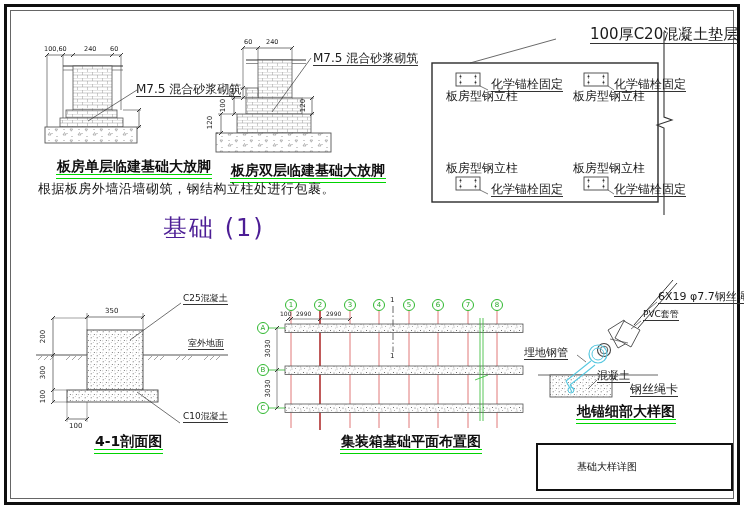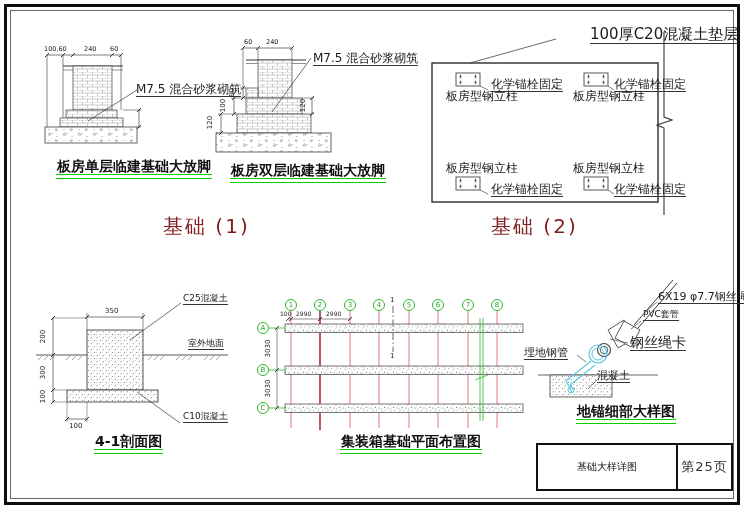--- a/index.html
+++ b/index.html
@@ -7,29 +7,29 @@
          font-family:"DejaVu Sans","Liberation Sans",sans-serif;}
   .frame{position:absolute;inset:4px;border:3px solid #0e0e0e;pointer-events:none;}
   .frame2{position:absolute;inset:10px;border:1px solid #666;pointer-events:none;}
   svg.linework{position:absolute;left:0;top:0;}
   .t{position:absolute;white-space:nowrap;line-height:1;color:#1a1a1a;}
   .dim{font-size:7px;color:#222;}
   .dim6{font-size:6px;color:#222;}
   .dim65{font-size:6.5px;color:#222;}
   .lbl{font-size:9px;}
   .lbl95{font-size:15px;margin-left:33px;}
-  .lbl8{font-size:14px;}
+  .lbl8{font-size:12px;margin-top:48px;}
   .lbl75{font-size:11px;}
   .lbl65{font-size:12px;}
   .lblu{border-bottom:1px solid #333;padding-bottom:1px;}
   .rot{transform:rotate(-90deg);transform-origin:center center;}
   .cap{font-weight:bold;font-size:14px;color:#101010;}
   .cap::after{content:"";position:absolute;left:-1px;right:-1px;top:100%;margin-top:1px;height:3px;
               border-top:1.2px solid #00d400;border-bottom:1.2px solid #00d400;}
-  .big{font-size:20px;color:#7f1d1d;letter-spacing:2px;}
+  .big{font-size:24px;color:#4c1d95;letter-spacing:2px;}
   .note{font-size:13px;letter-spacing:.5px;color:#161616;}
   .gn{font-size:7px;color:#28a828;width:11px;text-align:center;}
   .tb{position:absolute;left:536px;top:443px;width:197px;height:48px;border:2px solid #111;
       display:flex;background:#fff;box-sizing:border-box;}
   .tb-left{flex:0 0 138px;display:flex;align-items:center;justify-content:center;font-size:10px;color:#111;}
   .tb-right{flex:1;border-left:2px solid #111;display:flex;align-items:center;justify-content:center;
             font-size:13px;color:#333;letter-spacing:1px;}
 </style>
 </head>
 <body>
@@ -221,32 +221,32 @@
 
   <span class="t dim65" style="left:244px;top:39px">60</span>
   <span class="t dim65" style="left:266px;top:39px">240</span>
   <span class="t dim rot" style="left:228px;top:89px">60</span>
   <span class="t dim rot" style="left:217px;top:102px">100</span>
   <span class="t dim rot" style="left:204px;top:119px">120</span>
   <span class="t dim rot" style="left:297px;top:102px">120</span>
   <span class="t lbl65 lblu" style="left:313px;top:52px">M7.5 混合砂浆砌筑</span>
   <span class="t cap" style="left:231px;top:163px">板房双层临建基础大放脚</span>
 
+  <span class="t note" style="left:38px;top:182px">根据板房外墙沿墙砌筑，钢结构立柱处进行包裹。</span>
   <span class="t big" style="left:163px;top:216px">基础 (1)</span>
 
   <span class="t lbl95 lblu" style="left:557px;top:27px">100厚C20混凝土垫层</span>
   <span class="t lbl65 lblu" style="left:491px;top:78px">化学锚栓固定</span>
   <span class="t lbl65" style="left:446px;top:90px">板房型钢立柱</span>
   <span class="t lbl65 lblu" style="left:614px;top:78px">化学锚栓固定</span>
   <span class="t lbl65" style="left:573px;top:90px">板房型钢立柱</span>
   <span class="t lbl65" style="left:446px;top:162px">板房型钢立柱</span>
   <span class="t lbl65 lblu" style="left:491px;top:183px">化学锚栓固定</span>
   <span class="t lbl65" style="left:573px;top:162px">板房型钢立柱</span>
   <span class="t lbl65 lblu" style="left:614px;top:183px">化学锚栓固定</span>
-  <span class="t big" style="left:491px;top:216px">基础 (2)</span>
 
   <span class="t dim" style="left:105px;top:308px">350</span>
   <span class="t dim rot" style="left:37px;top:333px">200</span>
   <span class="t dim rot" style="left:37px;top:369px">300</span>
   <span class="t dim rot" style="left:37px;top:393px">100</span>
   <span class="t dim" style="left:69px;top:423px">100</span>
   <span class="t lbl lblu" style="left:183px;top:294px">C25混凝土</span>
   <span class="t lbl lblu" style="left:188px;top:339px">室外地面</span>
   <span class="t lbl lblu" style="left:183px;top:412px">C10混凝土</span>
   <span class="t cap" style="left:95px;top:434px">4-1剖面图</span>
@@ -273,15 +273,14 @@
 
   <span class="t lbl75 lblu" style="left:658px;top:291px">6X19 φ7.7钢丝绳</span>
   <span class="t lbl lblu" style="left:643px;top:310px">PVC套管</span>
   <span class="t lbl8 lblu" style="left:630px;top:335px">钢丝绳卡</span>
   <span class="t lbl75 lblu" style="left:524px;top:347px">埋地钢管</span>
   <span class="t lbl75 lblu" style="left:597px;top:370px">混凝土</span>
   <span class="t cap" style="left:577px;top:404px">地锚细部大样图</span>
 
   <div class="tb">
     <div class="tb-left">基础大样详图</div>
-    <div class="tb-right">第25页</div>
   </div>
 </div>
 
 </body></html>

